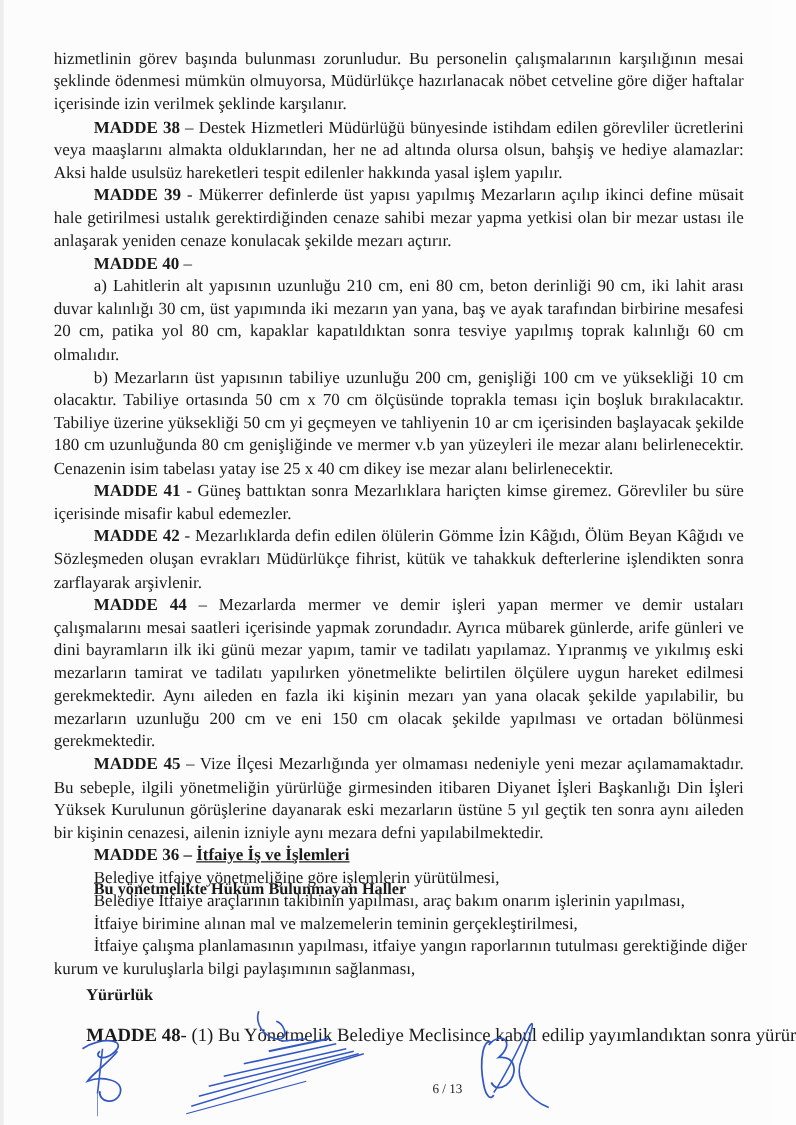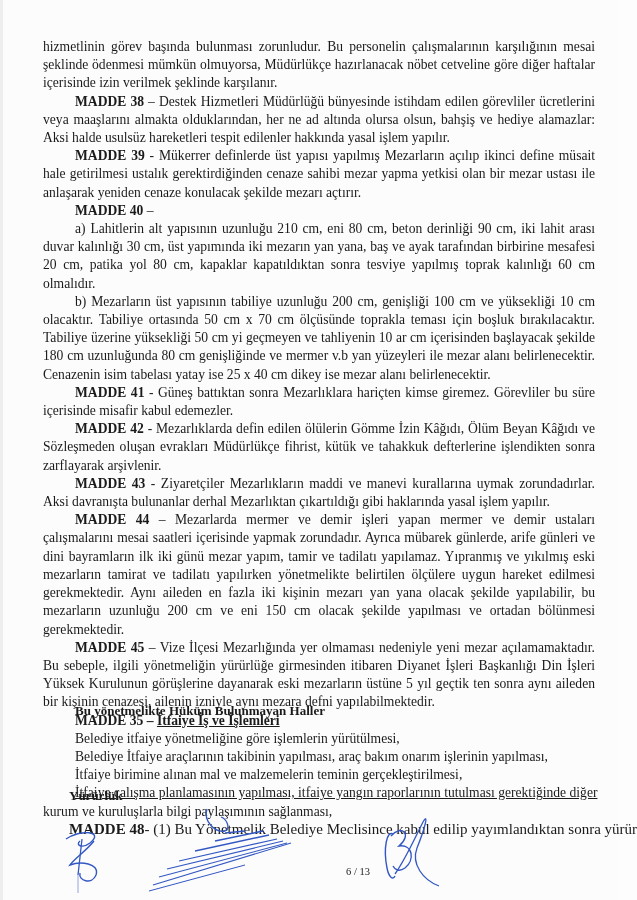--- a/index.html
+++ b/index.html
@@ -33,31 +33,30 @@
     <p class="p ind"><span class="b">MADDE 40</span><span> –</span></p>
 
     <p class="p ind"><span>a) Lahitlerin alt yapısının uzunluğu 210 cm, eni 80 cm, beton derinliği 90 cm, iki lahit arası duvar kalınlığı 30 cm, üst yapımında iki mezarın yan yana, baş ve ayak tarafından birbirine mesafesi 20 cm, patika yol 80 cm, kapaklar kapatıldıktan sonra tesviye yapılmış toprak kalınlığı 60 cm olmalıdır.</span></p>
 
     <p class="p ind"><span>b) Mezarların üst yapısının tabiliye uzunluğu 200 cm, genişliği 100 cm ve yüksekliği 10 cm olacaktır. Tabiliye ortasında 50 cm x 70 cm ölçüsünde toprakla teması için boşluk bırakılacaktır. Tabiliye üzerine yüksekliği 50 cm yi geçmeyen ve tahliyenin 10 ar cm içerisinden başlayacak şekilde 180 cm uzunluğunda 80 cm genişliğinde ve mermer v.b yan yüzeyleri ile mezar alanı belirlenecektir. Cenazenin isim tabelası yatay ise 25 x 40 cm dikey ise mezar alanı belirlenecektir.</span></p>
 
     <p class="p ind"><span class="b">MADDE 41</span><span> - Güneş battıktan sonra Mezarlıklara hariçten kimse giremez. Görevliler bu süre içerisinde misafir kabul edemezler.</span></p>
 
     <p class="p ind"><span class="b">MADDE 42</span><span> - Mezarlıklarda defin edilen ölülerin Gömme İzin Kâğıdı, Ölüm Beyan Kâğıdı ve Sözleşmeden oluşan evrakları Müdürlükçe fihrist, kütük ve tahakkuk defterlerine işlendikten sonra zarflayarak arşivlenir.</span></p>
 
-    <p class="p ind"><span class="b">MADDE 43</span><span> - Ziyaretçiler Mezarlıkların maddi ve manevi kurallarına uymak zorundadırlar. Aksi davranışta bulunanlar derhal Mezarlıktan çıkartıldığı gibi haklarında yasal işlem yapılır.</span></p>
 
     <p class="p ind"><span class="b">MADDE 44</span><span> – Mezarlarda mermer ve demir işleri yapan mermer ve demir ustaları çalışmalarını mesai saatleri içerisinde yapmak zorundadır. Ayrıca mübarek günlerde, arife günleri ve dini bayramların ilk iki günü mezar yapım, tamir ve tadilatı yapılamaz. Yıpranmış ve yıkılmış eski mezarların tamirat ve tadilatı yapılırken yönetmelikte belirtilen ölçülere uygun hareket edilmesi gerekmektedir. Aynı aileden en fazla iki kişinin mezarı yan yana olacak şekilde yapılabilir, bu mezarların uzunluğu 200 cm ve eni 150 cm olacak şekilde yapılması ve ortadan bölünmesi gerekmektedir.</span></p>
 
     <p class="p ind"><span class="b">MADDE 45</span><span> – Vize İlçesi Mezarlığında yer olmaması nedeniyle yeni mezar açılamamaktadır. Bu sebeple, ilgili yönetmeliğin yürürlüğe girmesinden itibaren Diyanet İşleri Başkanlığı Din İşleri Yüksek Kurulunun görüşlerine dayanarak eski mezarların üstüne 5 yıl geçtik ten sonra aynı aileden bir kişinin cenazesi, ailenin izniyle aynı mezara defni yapılabilmektedir.</span></p>
 
-    <p class="p ind"><span class="b">MADDE 35 – </span><span class="u">İtfaiye İş ve İşlemleri</span></p>
+    <p class="p ind"><span class="b">MADDE 36 – </span><span class="u">İtfaiye İş ve İşlemleri</span></p>
     <p class="p ind"><span>Belediye itfaiye yönetmeliğine göre işlemlerin yürütülmesi,</span></p>
     <p class="p ind"><span>Belediye İtfaiye araçlarının takibinin yapılması, araç bakım onarım işlerinin yapılması,</span></p>
     <p class="p ind"><span>İtfaiye birimine alınan mal ve malzemelerin teminin gerçekleştirilmesi,</span></p>
-    <p class="p ind" style="white-space:nowrap;text-decoration:underline;"><span>İtfaiye çalışma planlamasının yapılması, itfaiye yangın raporlarının tutulması gerektiğinde diğer</span></p>
+    <p class="p ind" style="white-space:nowrap;"><span>İtfaiye çalışma planlamasının yapılması, itfaiye yangın raporlarının tutulması gerektiğinde diğer</span></p>
     <p class="p"><span>kurum ve kuruluşlarla bilgi paylaşımının sağlanması,</span></p>
   </div>
 
   <div class="heading" style="top:703px;text-align:right;">Bu yönetmelikte Hüküm Bulunmayan Haller</div>
 
 
   <div class="abs b" style="left:69px; top:787px; font-size:13px;">Yürürlük</div>
 
   <div class="abs" style="left:69px; top:820px; white-space:nowrap; font-size:15px;"><span class="b">MADDE 48</span><span>- (1) Bu Yönetmelik Belediye Meclisince kabul edilip yayımlandıktan sonra yürürlüğe</span></div>
 

